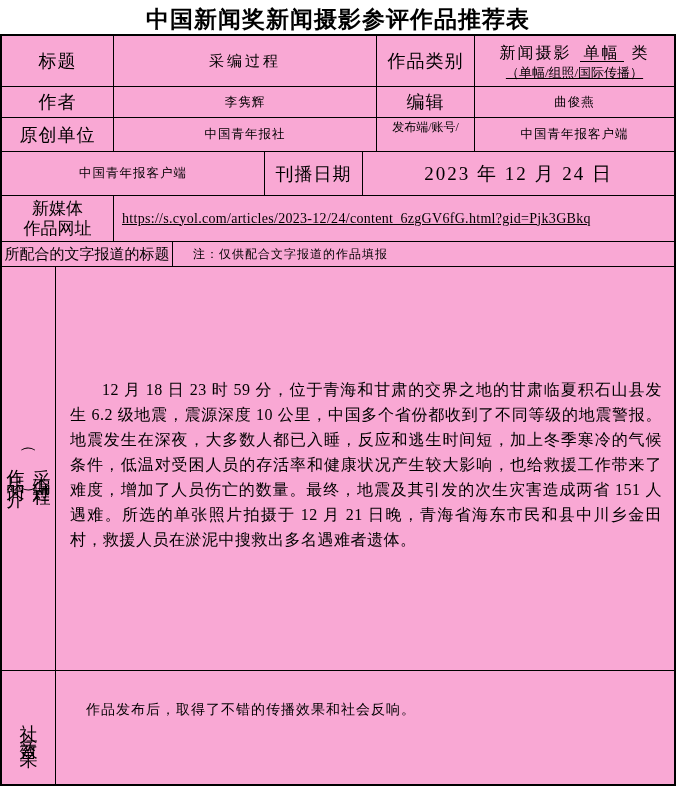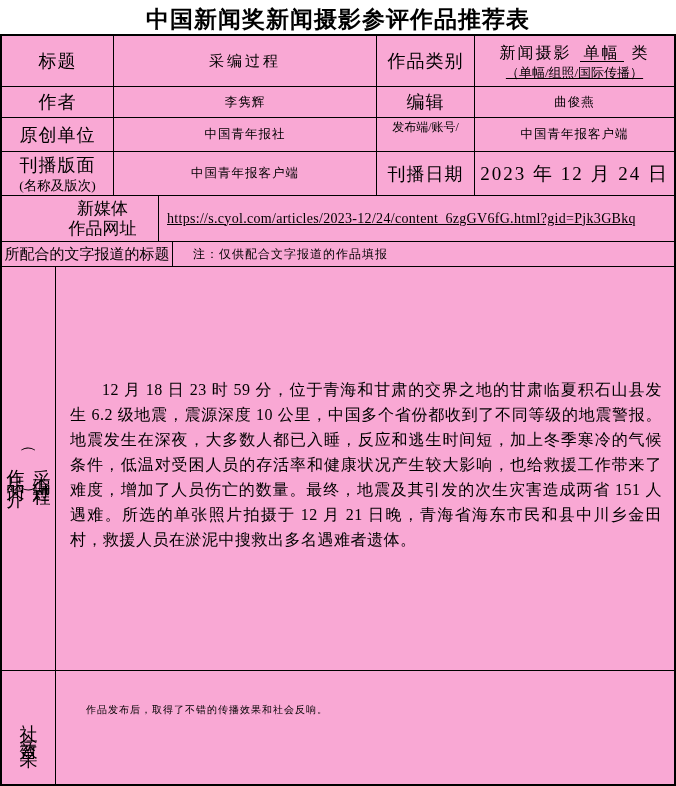--- a/index.html
+++ b/index.html
@@ -39,21 +39,21 @@
   .lab{font-size:18px;letter-spacing:1px;}
   .lab-sm{font-size:12px;line-height:15px;letter-spacing:0;margin-top:45px;}
   .lab-md{font-size:17px;line-height:20px;letter-spacing:0;}
   .val{font-size:12.5px;letter-spacing:1px;}
   .val-md{font-size:15px;letter-spacing:3px;}
   .sub{font-size:13.5px;}
   .h-r1{height:51px;}
   .h-r2{height:31px;}
   .h-r3{height:34px;}
   .h-r4{height:44px;}
-  .h-r5{height:46px;padding-left:45px;}
+  .h-r5{height:46px;}
   .h-r6{height:25px;}
   .h-r7{height:404px;}
   .h-r8{height:113px;}
   .cat-line1{font-size:16px;letter-spacing:2px;line-height:22px;}
   .cat-underline{border-bottom:1px solid #000;padding:0 4px;margin:0 2px;}
   .cat-line2{font-size:13px;letter-spacing:0;line-height:17px;text-decoration:underline;}
   .date-val{font-size:19px;letter-spacing:2px;}
   .url-cell{align-items:flex-start;justify-content:center;}
   .url-text{
     font-size:14px;text-align:left;padding-left:8px;
@@ -83,21 +83,21 @@
   }
   .intro-text{
     padding:110px 12px 0 14px;
     font-size:16px;line-height:25px;
     text-indent:2em;
     text-align:justify;
     letter-spacing:0.5px;
   }
   .effect-text{
     padding:30px 12px 0 30px;
-    font-size:10px;line-height:18px;
+    font-size:14px;line-height:18px;
     letter-spacing:1px;
     text-align:left;
   }
   .social-vhead .vupright{letter-spacing:9px;}
 </style>
 </head>
 <body>
 
 <div class="doc-title">中国新闻奖新闻摄影参评作品推荐表</div>
 
@@ -128,24 +128,20 @@
     <div class="cell c1 lab">原创单位</div>
     <div class="cell c2 val">中国青年报社</div>
     <div class="cell c3">
       <div class="lab-sm">发布端/账号/</div>
       <div class="lab-sm">媒体名称</div>
     </div>
     <div class="cell c4 val">中国青年报客户端</div>
   </div>
 
   <div class="row h-r4">
-    <div class="cell c1">
-      <div class="lab">刊播版面</div>
-      <div class="sub">(名称及版次)</div>
-    </div>
     <div class="cell c2 val">中国青年报客户端</div>
     <div class="cell c3 lab">刊播日期</div>
     <div class="cell c4 date-val">2023 年 12 月  24 日</div>
   </div>
 
   <div class="row h-r5">
     <div class="cell c1">
       <div class="lab-md">新媒体</div>
       <div class="lab-md">作品网址</div>
     </div>

